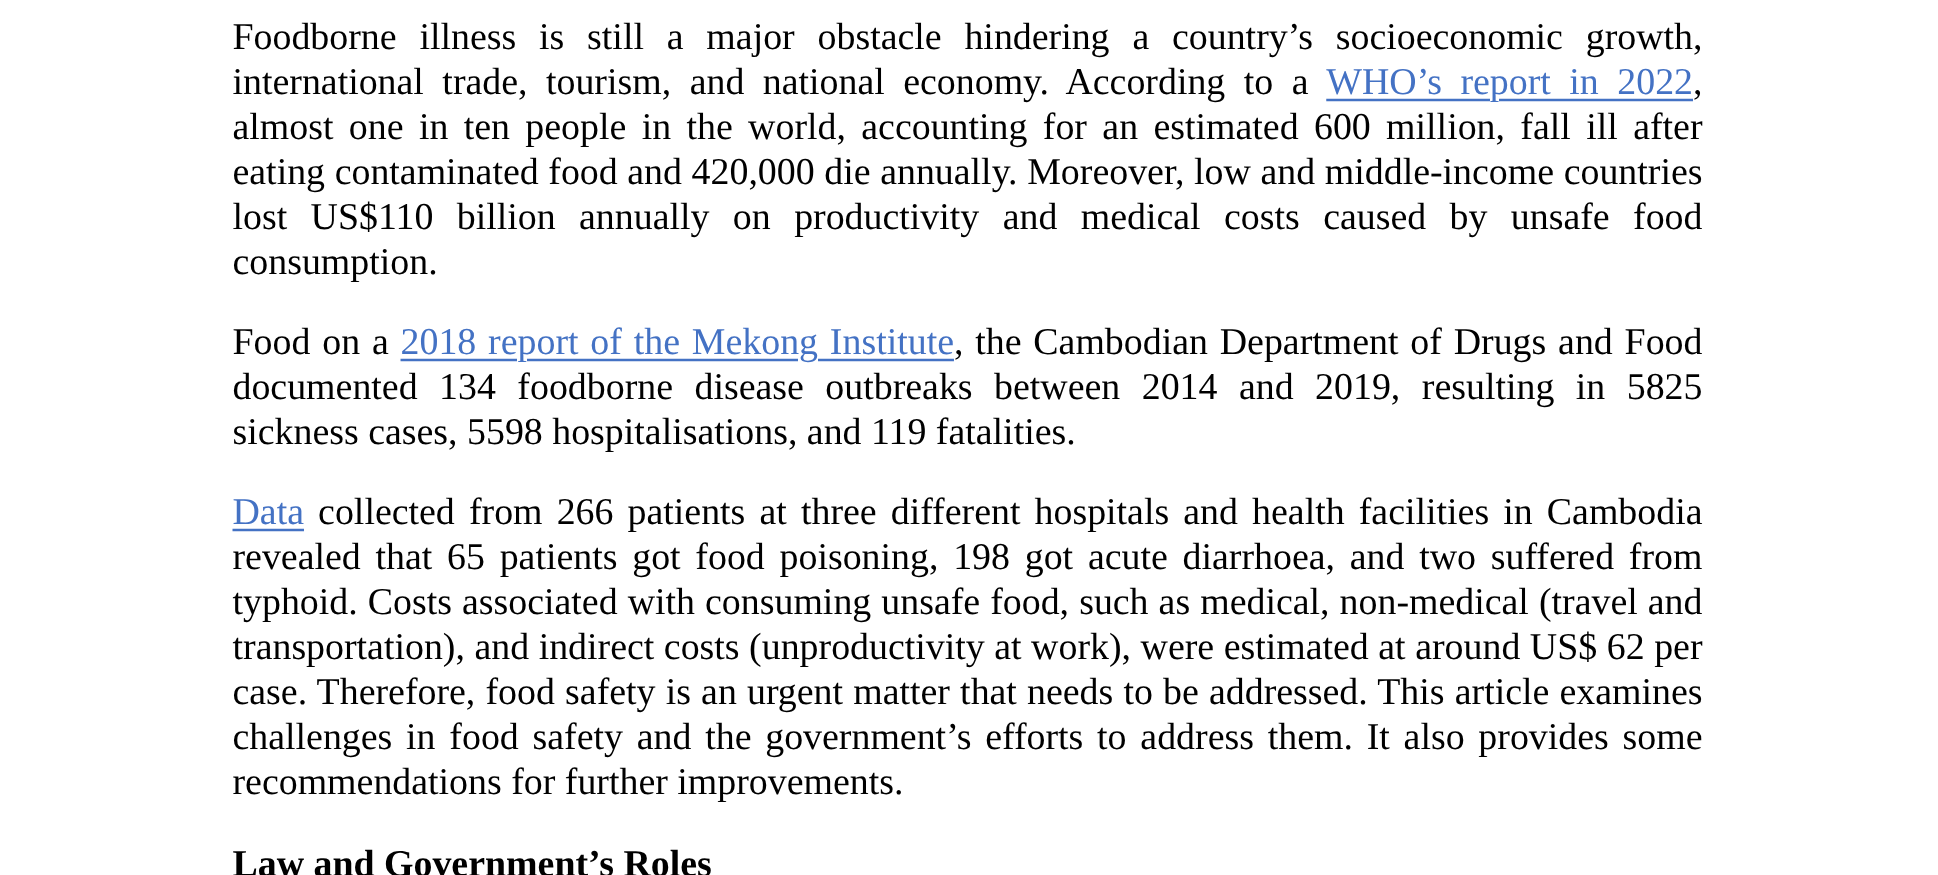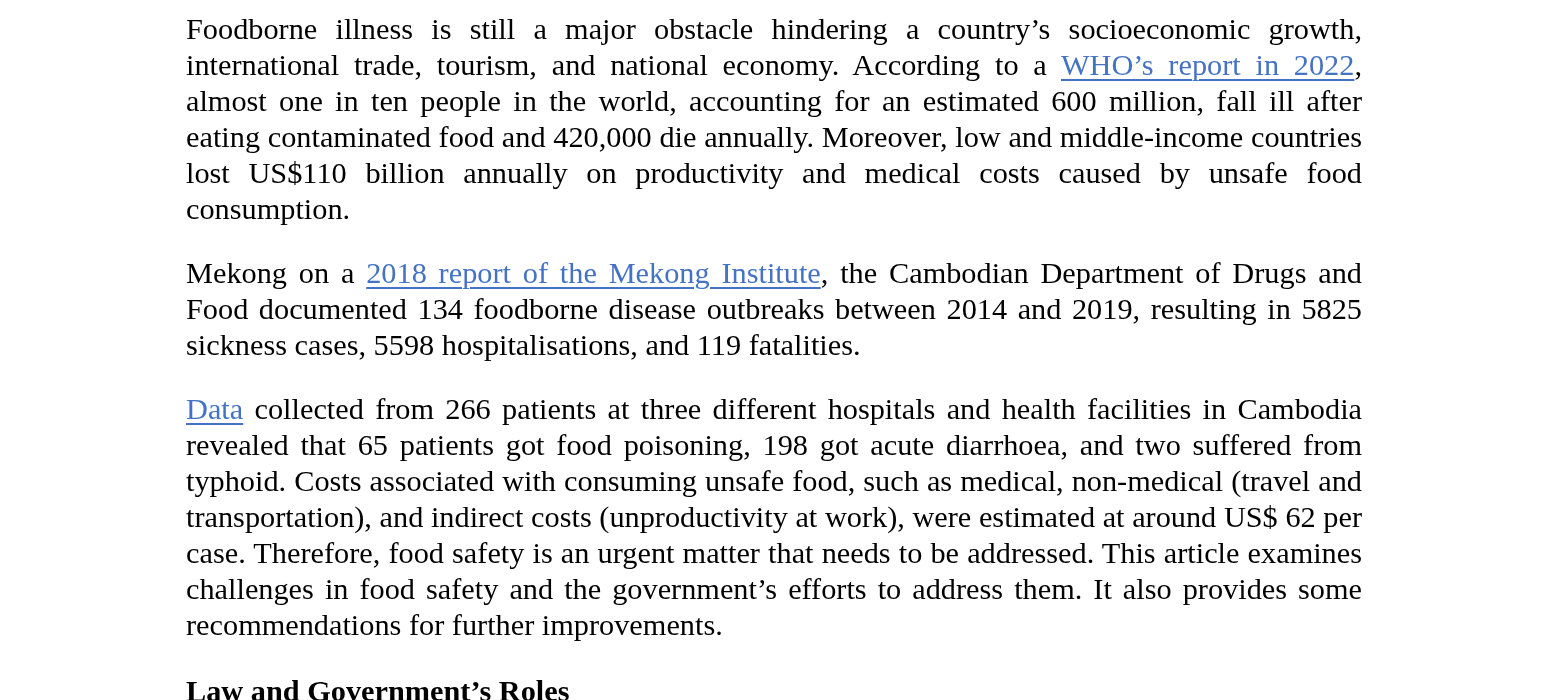--- a/index.html
+++ b/index.html
@@ -47,17 +47,17 @@
     color: #000000;
   }
 </style>
 </head>
 <body>
 
 <div class="page">
   <div class="doc-body" id="doc-body">
 
     <p class="para"><span>Foodborne illness is still a major obstacle hindering a country’s socioeconomic growth, international trade, tourism, and national economy. According to a </span><a class="doc-link">WHO’s report in 2022</a><span>, almost one in ten people in the world, accounting for an estimated 600 million, fall ill after eating contaminated food and 420,000 die annually. Moreover, low and middle-income countries lost US$110 billion annually on productivity and medical costs caused by unsafe food consumption.</span></p>
-      <p class="para"><span>Mekong on a </span><a class="doc-link">2018 report of the Mekong Institute</a><span>, the Cambodian Department of Drugs and Food documented 134 foodborne disease outbreaks between 2014 and 2019, resulting in 5825 sickness cases, 5598 hospitalisations, and 119 fatalities.</span></p>
+      <p class="para"><span>Food on a </span><a class="doc-link">2018 report of the Mekong Institute</a><span>, the Cambodian Department of Drugs and Food documented 134 foodborne disease outbreaks between 2014 and 2019, resulting in 5825 sickness cases, 5598 hospitalisations, and 119 fatalities.</span></p>
       <p class="para"><a class="doc-link">Data</a><span> collected from 266 patients at three different hospitals and health facilities in Cambodia revealed that 65 patients got food poisoning, 198 got acute diarrhoea, and two suffered from typhoid. Costs associated with consuming unsafe food, such as medical, non-medical (travel and transportation), and indirect costs (unproductivity at work), were estimated at around US$ 62 per case. Therefore, food safety is an urgent matter that needs to be addressed. This article examines challenges in food safety and the government’s efforts to address them. It also provides some recommendations for further improvements.</span></p>
       <h2 class="section-heading">Law and Government’s Roles</h2>
   </div>
 </div>
 
 </body></html>

